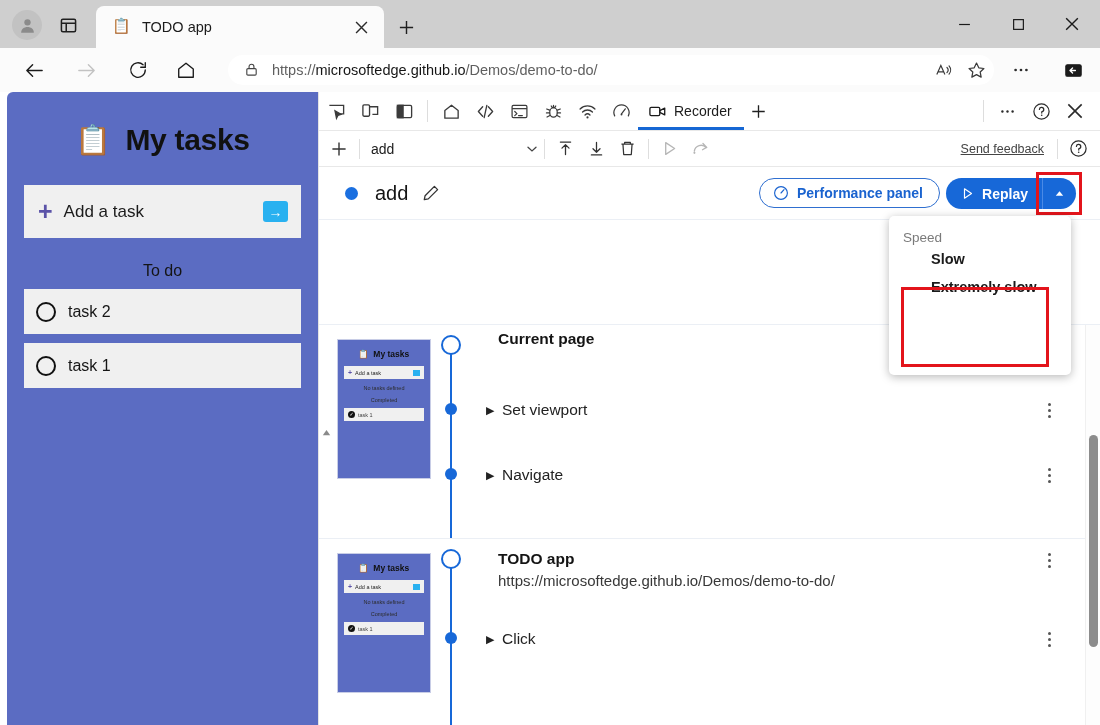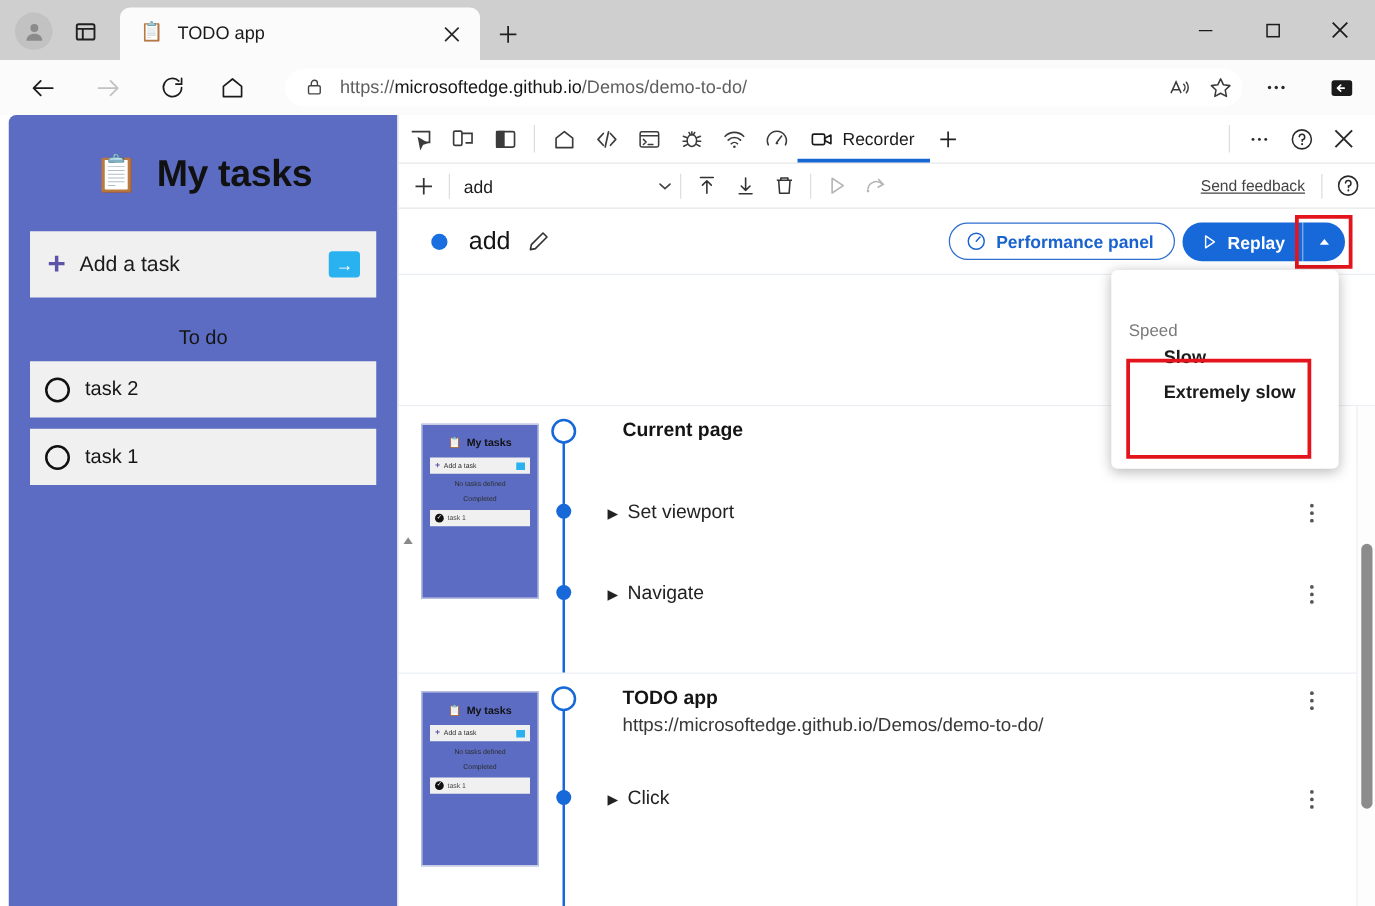--- a/index.html
+++ b/index.html
@@ -201,21 +201,21 @@
   .settings-divider {
     position: absolute; left: 0; right: 0; height: 1px; background: #ebeff5;
   }
 
   
   .speed-menu {
     position: absolute; left: 570px; top: 124px; width: 182px; height: 159px;
     background: #ffffff; border-radius: 5px;
     box-shadow: 0 2px 10px rgba(0,0,0,.28); z-index: 40;
   }
-  .speed-label { font-size: 13.5px; color: #7a7a7a; padding: 14px 0 0 14px; margin-top: 27px; }
+  .speed-label { font-size: 13.5px; color: #7a7a7a; padding: 14px 0 0 14px; }
   .speed-item {
     height: 28px; display: flex; align-items: center; font-size: 14.5px; color: #1b1b1b;
     padding-left: 14px;
   }
   .speed-item .chk { width: 28px; font-size: 15px; color: #444; }
   .speed-item .txt { margin-left: 0px; }
   .speed-item.indent .txt { margin-left: 28px; font-weight: bold; }
   .redbox-menu {
     position: absolute; left: 12px; top: 71px; width: 148px; height: 80px;
     border: 3px solid #e3141b; pointer-events: none;
@@ -631,21 +631,21 @@
             <span class="a"></span>
           </div>
           <div class="t-ctr">No tasks defined</div>
           <div class="t-ctr">Completed</div>
           <div class="t-task">
             <span class="c">✓</span>
             <span class="n">task 1</span>
           </div>
         </div>
 
-        <div class="grp-title" style="top:11px">Current page</div>
+        <div class="grp-title" style="top:5px">Current page</div>
         <div class="kebab" style="top:8px">
             <i></i>
             <i></i>
             <i></i>
           </div>
 
         <div class="node-dot" style="top:78px"></div>
         <div class="step-row" style="top:70px">
           <span class="tri">▶</span>
           <span class="nm">Set viewport</span>

